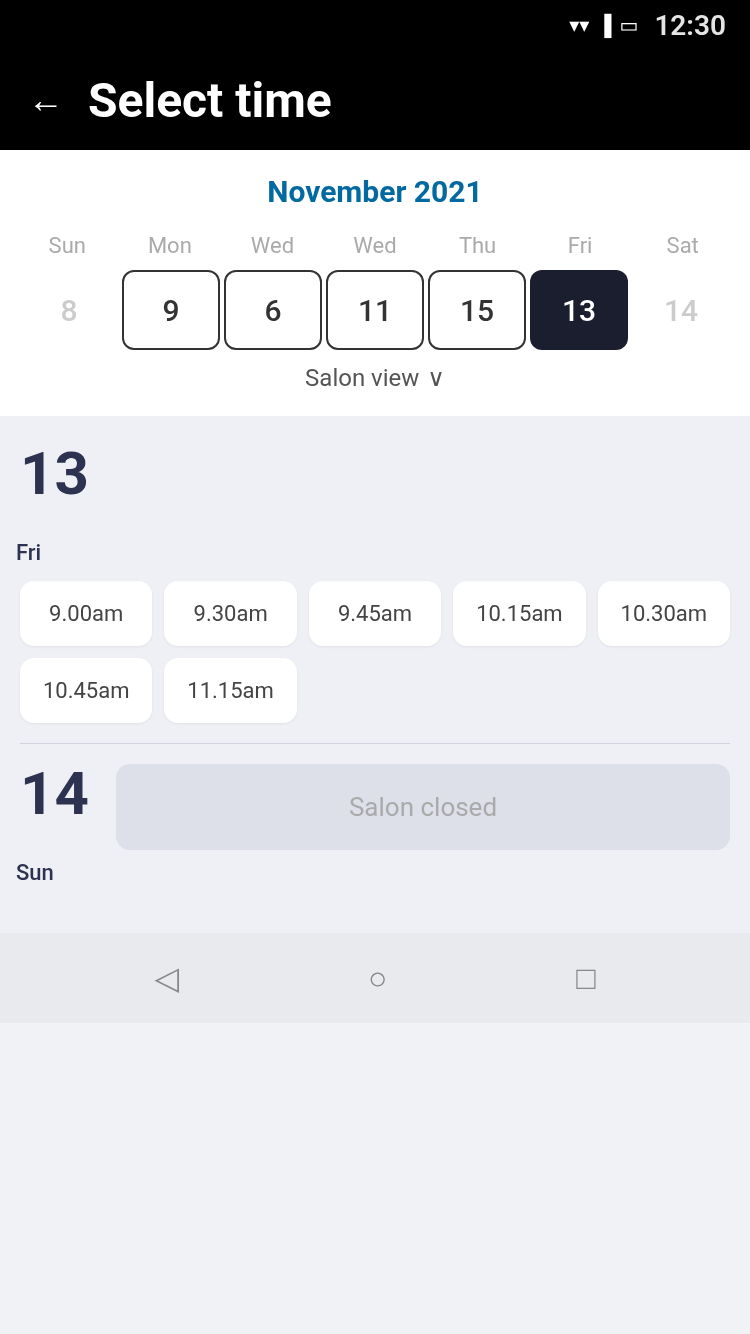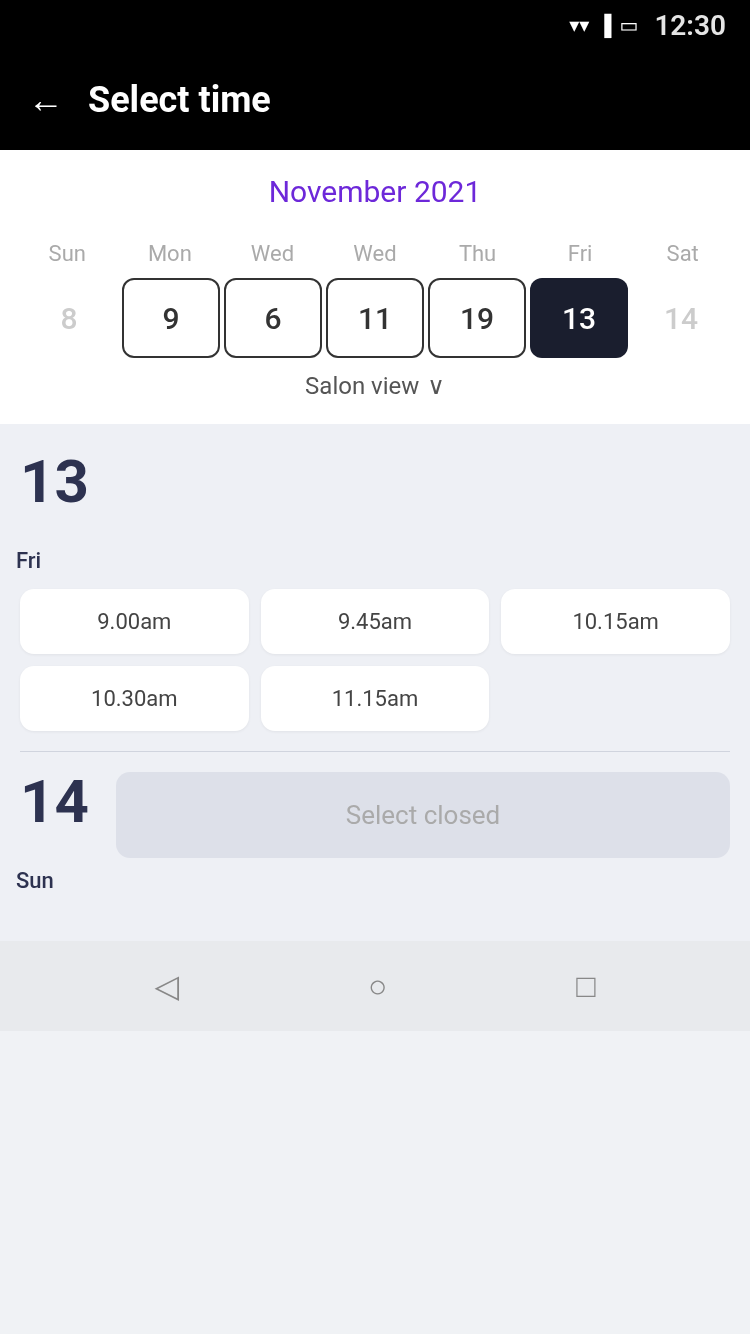--- a/index.html
+++ b/index.html
@@ -50,36 +50,36 @@
     }
     .back-btn {
       color: #fff;
       font-size: 36px;
       cursor: pointer;
       display: flex;
       align-items: center;
     }
     .header-title {
       color: #fff;
-      font-size: 36px;
+      font-size: 48px;
       font-weight: 700;
     }
 
     
     .calendar-container {
       background: #fff;
       padding: 24px 16px 16px;
     }
 
     .month-title {
       text-align: center;
       font-size: 30px;
-      font-weight: 400;
-      color: #6d28d9;
-      margin-bottom: 28px;
+      font-weight: 700;
+      color: #0369a1;
+      margin-bottom: 20px;
     }
 
     .weekday-row {
       display: grid;
       grid-template-columns: repeat(7, 1fr);
       margin-bottom: 8px;
     }
     .weekday-label {
       text-align: center;
       font-size: 22px;
@@ -160,21 +160,21 @@
     .day-name {
       font-size: 22px;
       color: #2d3250;
       font-weight: 500;
       margin-top: 36px;
       margin-left: -4px;
     }
 
     .time-grid {
       display: grid;
-      grid-template-columns: repeat(3, 1fr);
+      grid-template-columns: repeat(5, 1fr);
       gap: 12px;
     }
 
     .time-slot {
       background: #fff;
       border-radius: 14px;
       padding: 20px 10px;
       text-align: center;
       font-size: 22px;
       color: #444;
@@ -258,21 +258,21 @@
     <span class="weekday-label">Thu</span>
     <span class="weekday-label">Fri</span>
     <span class="weekday-label">Sat</span>
   </div>
 
   <div class="dates-row">
     <div class="date-cell inactive">8</div>
     <div class="date-cell outlined">9</div>
     <div class="date-cell outlined">6</div>
     <div class="date-cell outlined">11</div>
-    <div class="date-cell outlined">19</div>
+    <div class="date-cell outlined">15</div>
     <div class="date-cell selected">13</div>
     <div class="date-cell inactive">14</div>
   </div>
 
   <div class="month-view-btn">
     <span class="month-view-label">Salon view</span>
     <span class="chevron-down">∨</span>
   </div>
 </div>
 
@@ -280,36 +280,38 @@
 
   <div class="day-section">
     <div class="day-header">
       <div>
         <div class="day-number">13</div>
         <div class="day-name">Fri</div>
       </div>
     </div>
     <div class="time-grid">
       <div class="time-slot">9.00am</div>
+      <div class="time-slot">9.30am</div>
       <div class="time-slot">9.45am</div>
       <div class="time-slot">10.15am</div>
       <div class="time-slot">10.30am</div>
+      <div class="time-slot">10.45am</div>
       <div class="time-slot">11.15am</div>
     </div>
   </div>
 
   <div class="divider"></div>
 
   <div class="day-section">
     <div class="day-row">
       <div class="day-label-col">
         <div class="day-number">14</div>
         <div class="day-name">Sun</div>
       </div>
-      <div class="closed-box">Select closed</div>
+      <div class="closed-box">Salon closed</div>
     </div>
   </div>
 
 </div>
 
 <div class="bottom-nav">
   <div class="nav-btn">
     <span class="nav-icon">◁</span>
   </div>
   <div class="nav-btn">

